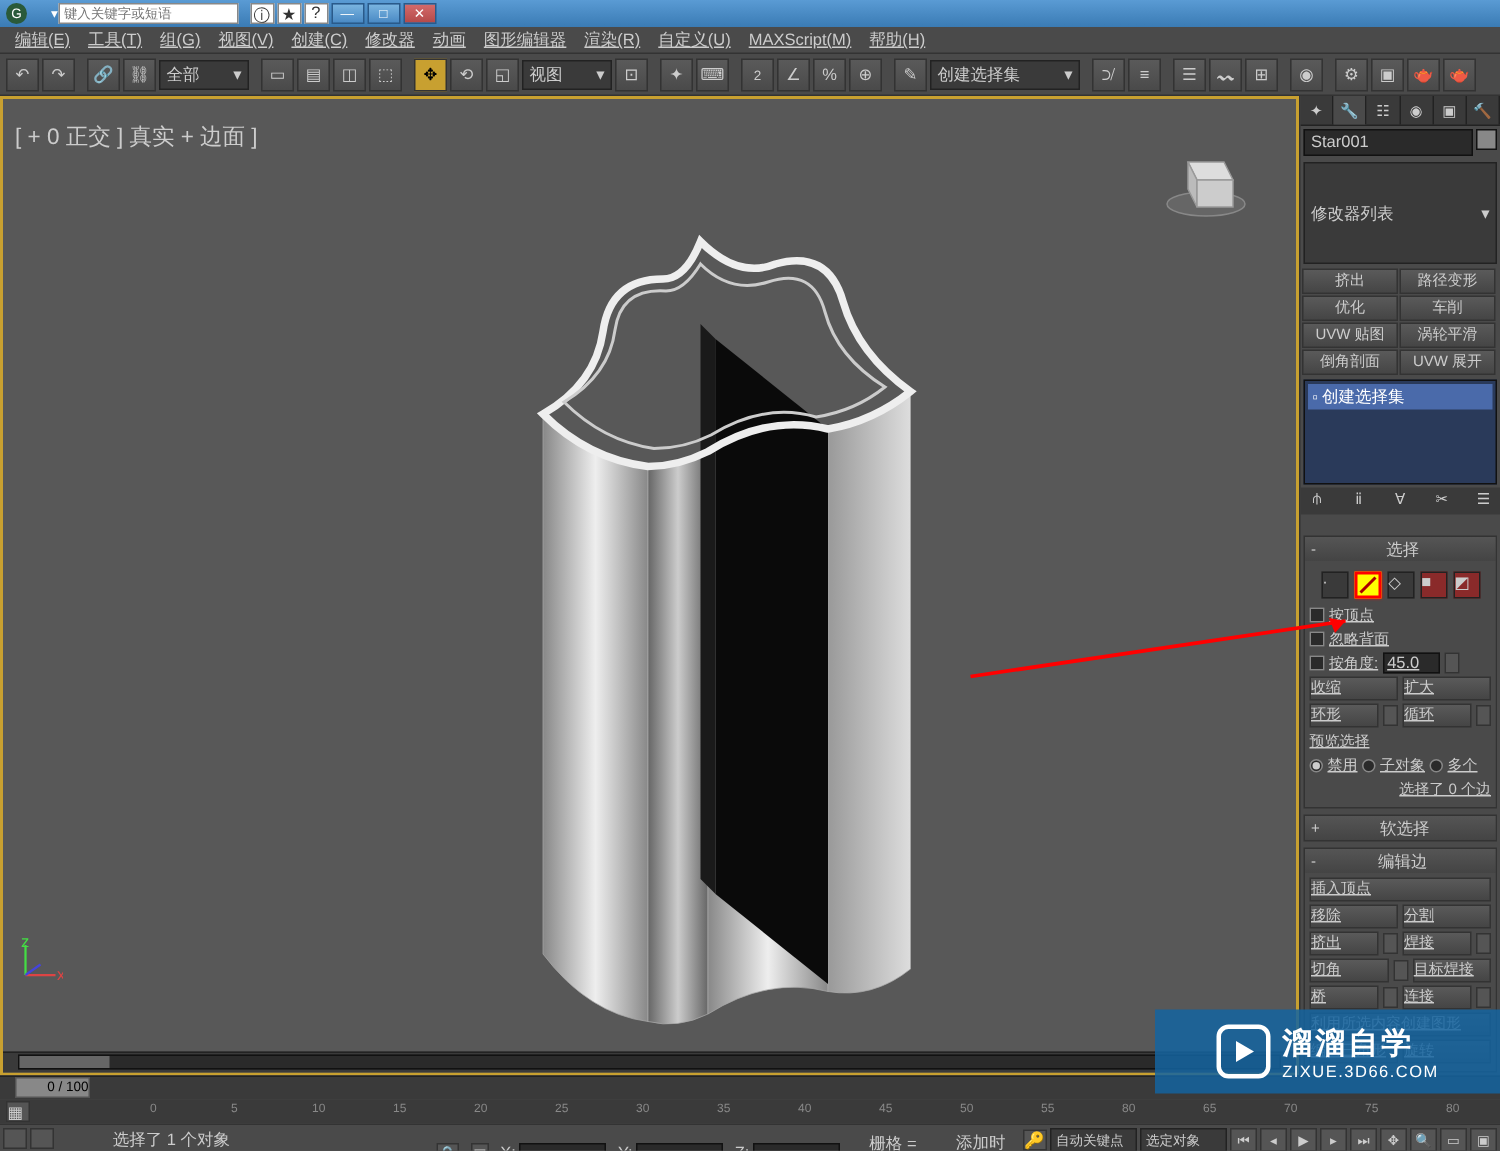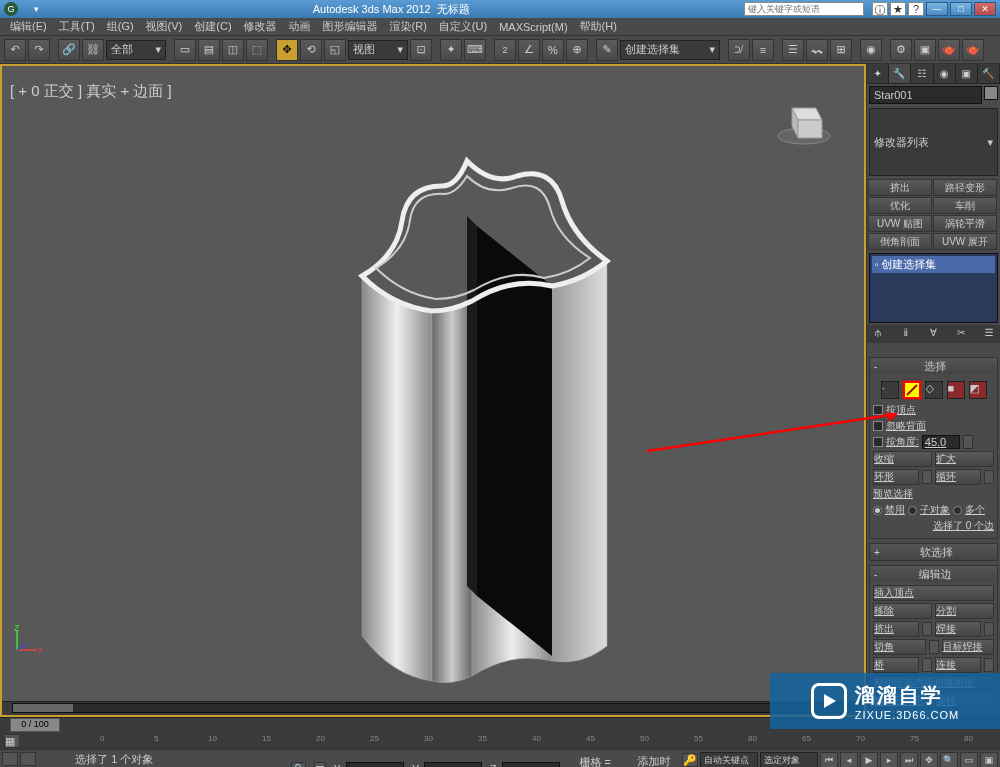--- a/index.html
+++ b/index.html
@@ -10,21 +10,21 @@
 .titlebar .app-icon { width: 14px; height: 14px; background: #2a5a3a; border-radius: 7px; margin-right: 8px; display: flex; align-items: center; justify-content: center; font-size: 9px; }
 .titlebar .title-center { flex: 1; text-align: center; font-size: 11px; }
 .titlebar .search-box { width: 120px; height: 14px; background: #fff; border: 1px solid #888; font-size: 9px; color: #888; padding: 0 3px; margin-right: 8px; }
 .titlebar .info-help { background: #fff; width: 16px; height: 14px; color: #333; text-align: center; margin-right: 2px; border: 1px solid #888; }
 .titlebar .win-btns { display: flex; gap: 2px; }
 .titlebar .win-btn { width: 22px; height: 14px; background: linear-gradient(#7ab4e0,#4a8ac4); border: 1px solid #2a5a8a; text-align: center; line-height: 12px; font-size: 9px; color: #fff; }
 .titlebar .win-btn.close { background: linear-gradient(#d46a6a,#b44a4a); }
 
 
 .menubar { height: 18px; background: #4a4a4a; display: flex; align-items: center; padding: 0 4px; border-bottom: 1px solid #333; }
-.menubar .mi { padding: 0 6px; color: #ccc; font-size: 11px; cursor: default; }
+.menubar .mi { padding: 0 6px; color: #ccc; font-size: 11px; cursor: default; text-decoration: underline; }
 
 
 .toolbar { height: 28px; background: #4a4a4a; display: flex; align-items: center; padding: 0 4px; gap: 2px; border-bottom: 1px solid #333; }
 .tbtn { width: 22px; height: 22px; background: linear-gradient(#5a5a5a,#4a4a4a); border: 1px solid #333; display: flex; align-items: center; justify-content: center; font-size: 11px; color: #ccc; }
 .tbtn.active { background: #c8a030; color: #000; }
 .tsep { width: 4px; }
 .tdrop { width: 60px; height: 20px; background: #3a3a3a; border: 1px solid #222; color: #ccc; padding: 0 4px; display: flex; align-items: center; justify-content: space-between; }
 .tdrop.wide { width: 100px; }
 
 
@@ -70,21 +70,21 @@
 .sel-icons { display: flex; gap: 4px; justify-content: center; padding: 4px 0; }
 .sel-ic { width: 18px; height: 18px; background: #3a3a3a; border: 1px solid #222; }
 .sel-ic.hl { background: #ffff00; border: 2px solid #ff0000; box-shadow: 0 0 2px #ff0000; position: relative; }
 .sel-ic.red { background: #8a2a2a; }
 
 
 .arrow-anno { position: absolute; pointer-events: none; z-index: 50; }
 
 
 .timeline { height: 16px; background: #3a3a3a; border-top: 1px solid #222; position: relative; display: flex; align-items: center; }
-.tl-slider { position: absolute; left: 10px; top: 0; width: 50px; height: 14px; background: #888; border: 1px solid #555; text-align: center; font-size: 9px; color: #000; }
+.tl-slider { position: absolute; left: 10px; top: 0; width: 50px; height: 14px; background: #888; border: 1px solid #555; text-align: right; font-size: 9px; color: #000; }
 .tl-ruler { height: 14px; background: #3a3a3a; position: relative; margin-left: 80px; flex: 1; }
 .tl-tick { position: absolute; top: 0; font-size: 8px; color: #888; }
 
 .status { height: 38px; background: #4a4a4a; display: flex; border-top: 1px solid #333; }
 .status-left { width: 80px; display: flex; flex-direction: column; }
 .status-left .row { height: 18px; display: flex; align-items: center; gap: 2px; padding: 0 2px; }
 .mini-btn { width: 16px; height: 14px; background: #555; border: 1px solid #333; }
 .status-text { width: 250px; display: flex; flex-direction: column; padding: 2px 6px; font-size: 10px; gap: 2px; }
 .coords { display: flex; gap: 8px; padding: 2px 4px; align-items: center; }
 .coord-box { display: flex; align-items: center; gap: 2px; }
@@ -106,23 +106,20 @@
 .scroll-h { position: absolute; left: 10px; right: 10px; top: 1px; height: 10px; background: #2a2a2a; border: 1px solid #111; }
 .scroll-thumb { position: absolute; left: 0; width: 60px; height: 8px; background: #666; }
 </style>
 </head>
 <body>
 
 <div class="titlebar">
   <div class="app-icon">G</div>
   <div style="width:8px"></div>
   <span style="font-size:9px;color:#fff;">▾</span>
-  <div class="title-center">
-    <span>Autodesk 3ds Max  2012</span>&nbsp;&nbsp;<span>无标题</span>
-  </div>
   <input class="search-box" placeholder="键入关键字或短语" style="">
   <div class="info-help">ⓘ</div>
   <div class="info-help">★</div>
   <div class="info-help">?</div>
   <div class="win-btns">
     <div class="win-btn">—</div>
     <div class="win-btn">□</div>
     <div class="win-btn close">✕</div>
   </div>
 </div>

